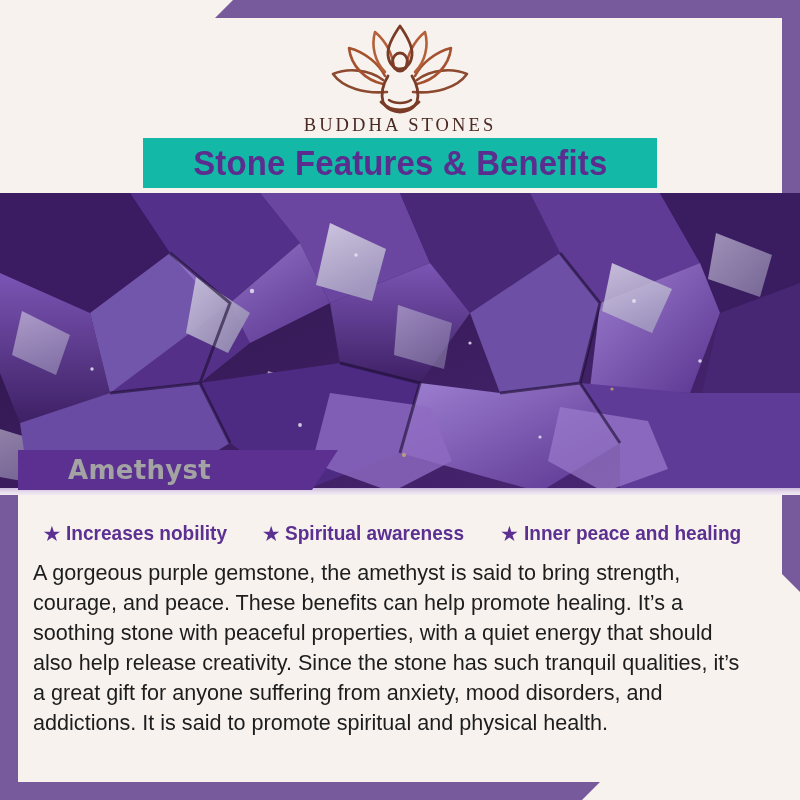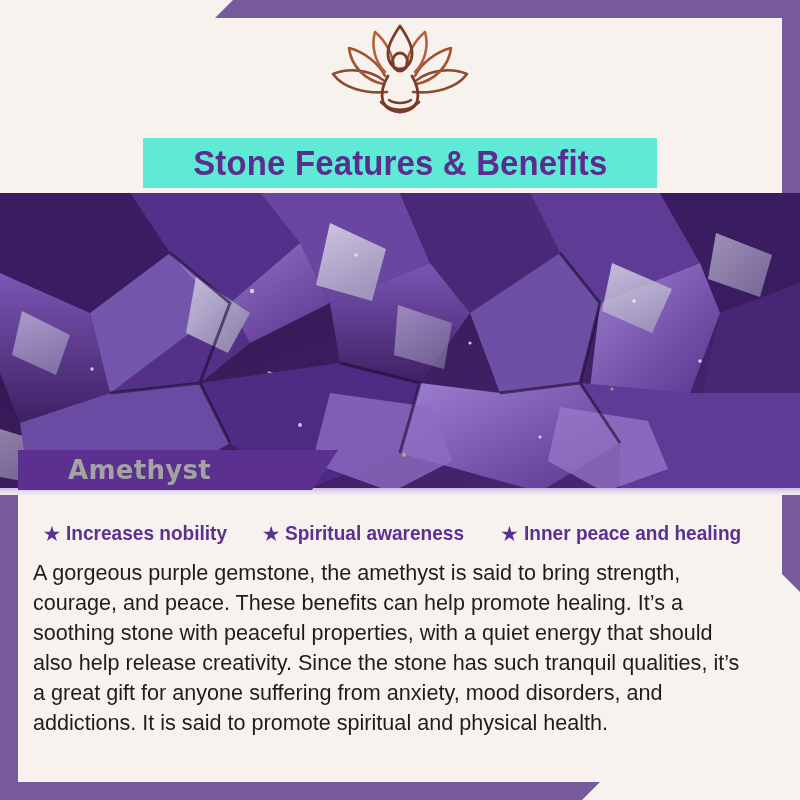--- a/index.html
+++ b/index.html
@@ -42,21 +42,21 @@
   .logo-word{
     margin-top:1px;
     font-family:"Liberation Serif", serif;
     font-size:18.5px;letter-spacing:3.1px;color:#4a2a22;
     font-weight:400;
   }
 
   
   .title-band{
     position:absolute;left:143px;top:138px;width:514px;height:50px;
-    background:#5eead4;
+    background:#14b8a6;
     display:flex;align-items:center;justify-content:center;
   }
   .title-text{
     font-family:"Liberation Sans Narrow","Liberation Sans",sans-serif;
     font-weight:bold;font-size:35px;color:#5b2d8e;
     letter-spacing:.2px;transform:scaleX(.94);transform-origin:center;
     white-space:nowrap;
   }
 
   
@@ -135,20 +135,21 @@
           <path d="M75 4 C68 14 62 24 63 33 C64 42 69 47 75 47 C81 47 86 42 87 33 C88 24 82 14 75 4 Z" stroke="#7a3b27" stroke-width="2.8"></path>
 
           <ellipse cx="75" cy="40" rx="7.5" ry="9" stroke="#7a3b27" stroke-width="2.8"></ellipse>
 
           <path d="M63 54 C58 62 56 72 58 80 C62 88 70 90 75 90 C80 90 88 88 92 80 C94 72 92 62 87 54" stroke="#7a3b27" stroke-width="2.8"></path>
 
           <path d="M56 80 C62 86 70 88 75 88 C80 88 88 86 94 80" stroke="#7a3b27" stroke-width="2.8"></path>
           <path d="M64 78 C70 82 80 82 86 78" stroke="#7a3b27" stroke-width="2.4"></path>
         </g>
       </svg>
+      <div class="logo-word">BUDDHA STONES</div>
     </div>
   </div>
 
   <div class="title-band">
     <div class="title-text">Stone Features &amp; Benefits</div>
   </div>
 
   <div class="photo">
     <svg viewBox="0 0 800 299" preserveAspectRatio="none">
       <defs>

